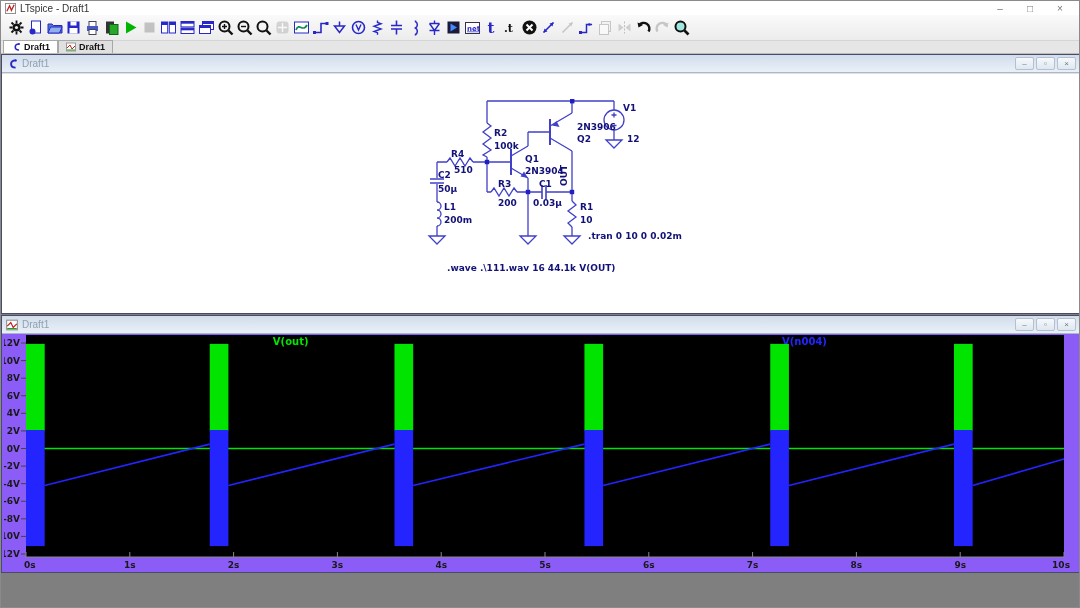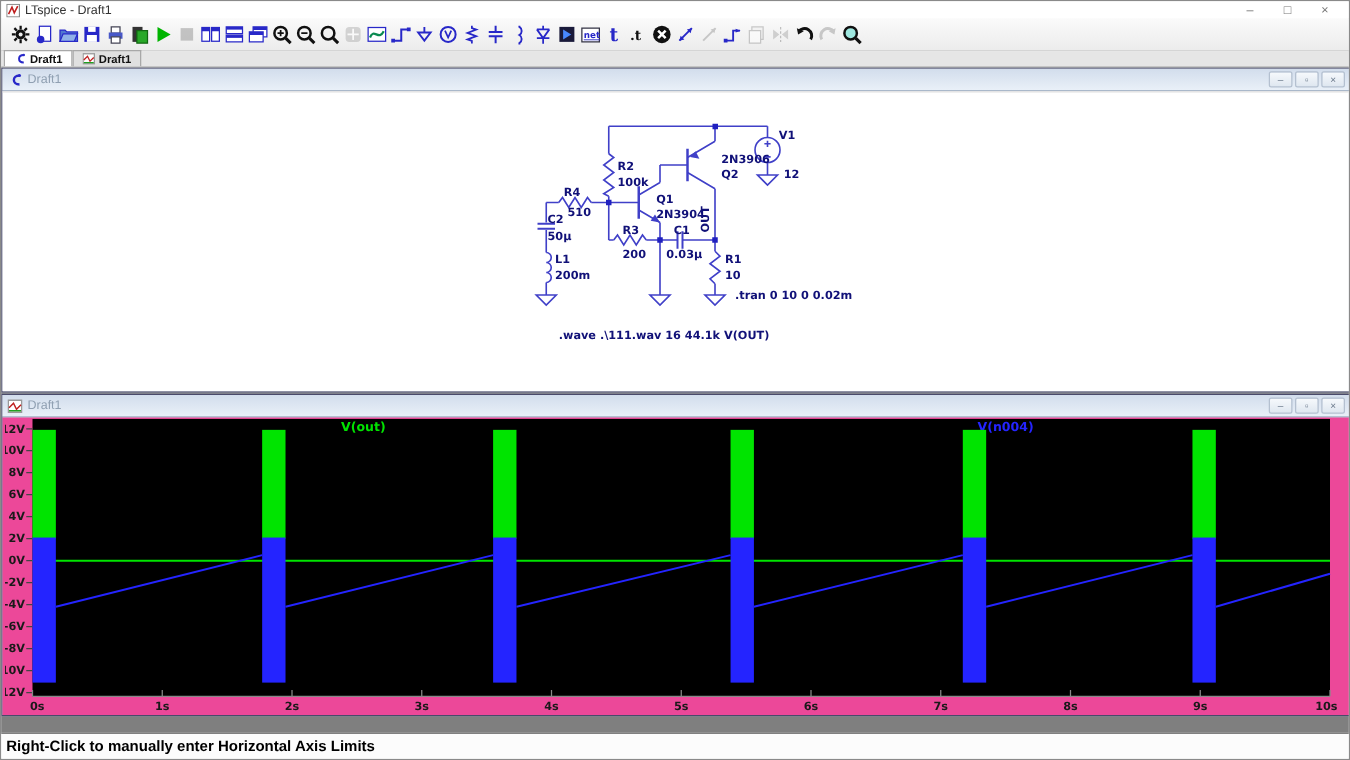--- a/index.html
+++ b/index.html
@@ -37,21 +37,21 @@
   .childbar { height:18px; background:linear-gradient(#d2ddec,#e9f0f8); border-bottom:1px solid #aab8ca; display:flex; align-items:center; padding:0 4px; flex:0 0 auto; }
   .childbar .ctitle { font-size:10px; color:#90a0b2; margin-left:4px; }
   .childbar .spacer { flex:1; }
   .cbtn { width:19px; height:13px; margin-left:2px; background:linear-gradient(#f6f9fc,#dfe7f0); border:1px solid #b4c0d0; border-radius:2px; display:flex; align-items:center; justify-content:center; font-size:8px; color:#69788a; line-height:1; }
   .childbar svg { width:12px; height:12px; }
 
   .schem-canvas { flex:1; background:#fff; position:relative; border-top:1px solid #e0e0e0; }
   .schem-canvas svg { position:absolute; left:0; top:0; }
   .schem-text { font-family:"DejaVu Sans",sans-serif; font-size:9px; font-weight:bold; fill:#111178; }
 
-  .wave-client { flex:1; position:relative; background:#ec4899; }
+  .wave-client { flex:1; position:relative; background:#8b5cf6; }
   #wave-svg { position:absolute; left:2px; top:1px; }
 
   
   .statusbar { height:21px; background:#fcfcfc; border-top:1px solid #555; display:flex; align-items:center; padding-left:4px; font-size:12px; font-weight:bold; color:#000; flex:0 0 auto; }
 </style>
 </head>
 <body>
 
 <div id="app">
 
@@ -489,17 +489,14 @@
             <rect x="766.246" y="95.03750000000001" width="18.68399999999997" height="116.05" fill="#2424ff"></rect>
             <line x1="784.93" y1="150.42499999999998" x2="949.9719999999999" y2="109.10416666666667" stroke="#2424ff" stroke-width="1.6"></line>
             <rect x="949.9719999999999" y="95.03750000000001" width="18.684000000000083" height="116.05" fill="#2424ff"></rect>
             <line x1="968.656" y1="150.42499999999998" x2="1060" y2="124.04999999999998" stroke="#2424ff" stroke-width="1.6"></line>
           </svg>
       </div>
     </div>
 
   </div>
 
-  <div class="statusbar">
-    <span>Right-Click to manually enter Horizontal Axis Limits</span>
-  </div>
 
 </div>
 
 </body></html>

